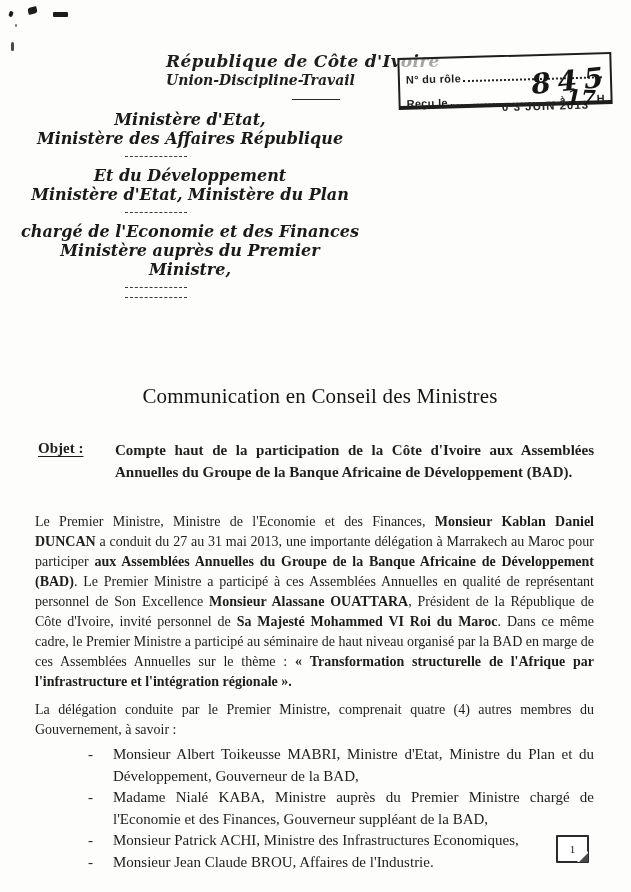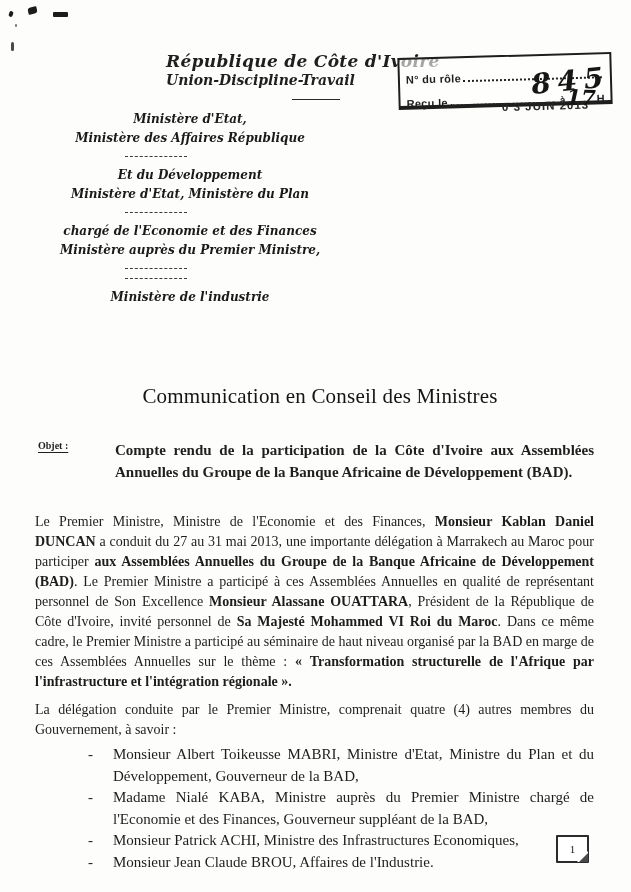--- a/index.html
+++ b/index.html
@@ -52,34 +52,34 @@
   .hand-17{
     font-family:"DejaVu Serif", serif;font-style:italic;font-weight:bold;
     font-size:21px;line-height:18px;transform:rotate(3deg);margin:0 1px;color:#141414;
   }
   .h-suffix{font-size:11px;font-weight:bold;padding-bottom:2px;}
 
   
   .ministries{position:absolute;left:20px;top:110px;width:340px;text-align:center;}
   .ministry{
     font-family:"DejaVu Serif", serif;font-style:italic;font-weight:bold;
-    font-size:12px;line-height:19px;color:#1a1a1a;
+    font-size:16px;line-height:19px;color:#1a1a1a;
   }
   .m-div{width:62px;border-top:1.6px dashed #3a3a3a;margin:8px 0 9px 105px;}
 
   
   .doc-title{
     position:absolute;left:0;top:384px;width:640px;text-align:center;
     font-size:21px;letter-spacing:.2px;color:#141414;
   }
 
   
   .subject{position:absolute;left:38px;top:440px;width:556px;}
   .subject-label{
-    position:absolute;left:0;top:0;font-weight:bold;font-size:10px;
+    position:absolute;left:0;top:0;font-weight:bold;font-size:15px;
     text-decoration:underline;text-underline-offset:3px;
   }
   .subject-text{
     margin-left:77px;font-weight:bold;font-size:15px;line-height:21.5px;
     text-align:justify;
   }
 
   
   .para{position:absolute;left:35px;width:559px;font-size:14px;line-height:20px;text-align:justify;color:#1d1d1d;}
   .p1{top:512px;}
@@ -152,30 +152,27 @@
     <div>Et du Développement</div>
     <div>Ministère d'Etat, Ministère du Plan</div>
   </div>
   <div class="m-div"></div>
   <div class="ministry">
     <div>chargé de l'Economie et des Finances</div>
     <div>Ministère auprès du Premier Ministre,</div>
   </div>
   <div class="m-div"></div>
   <div class="m-div"></div>
-  <div class="ministry">
-    <div>Ministère de l'industrie</div>
-  </div>
 </div>
 
 <div class="doc-title">Communication en Conseil des Ministres</div>
 
 <div class="subject">
   <span class="subject-label">Objet :</span>
-  <div class="subject-text">Compte rendu de la participation de la Côte d'Ivoire aux Assemblées Annuelles du Groupe de la Banque Africaine de Développement (BAD).</div>
+  <div class="subject-text">Compte haut de la participation de la Côte d'Ivoire aux Assemblées Annuelles du Groupe de la Banque Africaine de Développement (BAD).</div>
 </div>
 
 <div class="para p1"><span>Le Premier Ministre, Ministre de l'Economie et des Finances, </span><span class="bold">Monsieur Kablan Daniel DUNCAN</span><span> a conduit du 27 au 31 mai 2013, une importante délégation à Marrakech au Maroc pour participer </span><span class="bold">aux Assemblées Annuelles du Groupe de la Banque Africaine de Développement (BAD)</span><span>. Le Premier Ministre a participé à ces Assemblées Annuelles en qualité de représentant personnel de Son Excellence </span><span class="bold">Monsieur Alassane OUATTARA</span><span>, Président de la République de Côte d'Ivoire, invité personnel de </span><span class="bold">Sa Majesté Mohammed VI Roi du Maroc</span><span>. Dans ce même cadre, le Premier Ministre a participé au séminaire de haut niveau organisé par la BAD en marge de ces Assemblées Annuelles sur le thème : </span><span class="bold">« Transformation structurelle de l'Afrique par l'infrastructure et l'intégration régionale ».</span></div>
 
 <div class="para p2">La délégation conduite par le Premier Ministre, comprenait quatre (4) autres membres du Gouvernement, à savoir :</div>
 
 <div class="delegation">
   <div class="del-item">
     <span class="del-bullet">-</span>
     <span>Monsieur Albert Toikeusse MABRI, Ministre d'Etat, Ministre du Plan et du Développement, Gouverneur de la BAD,</span>

